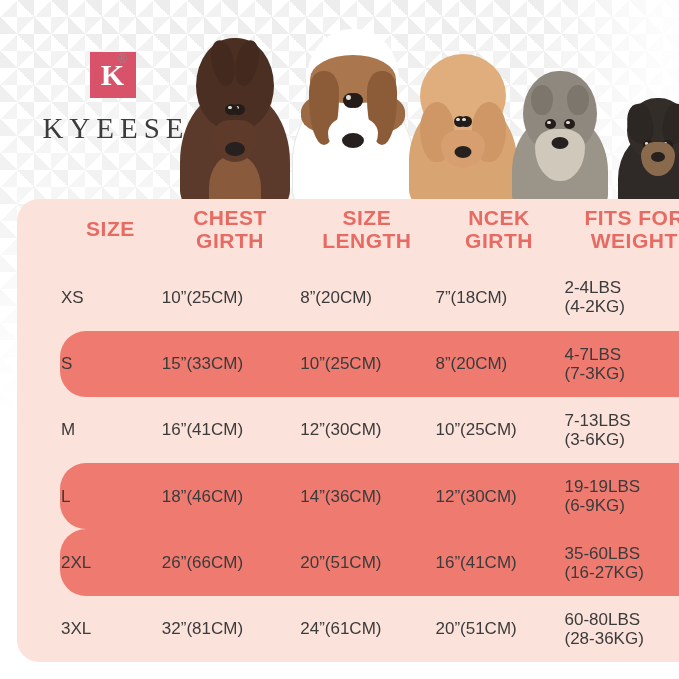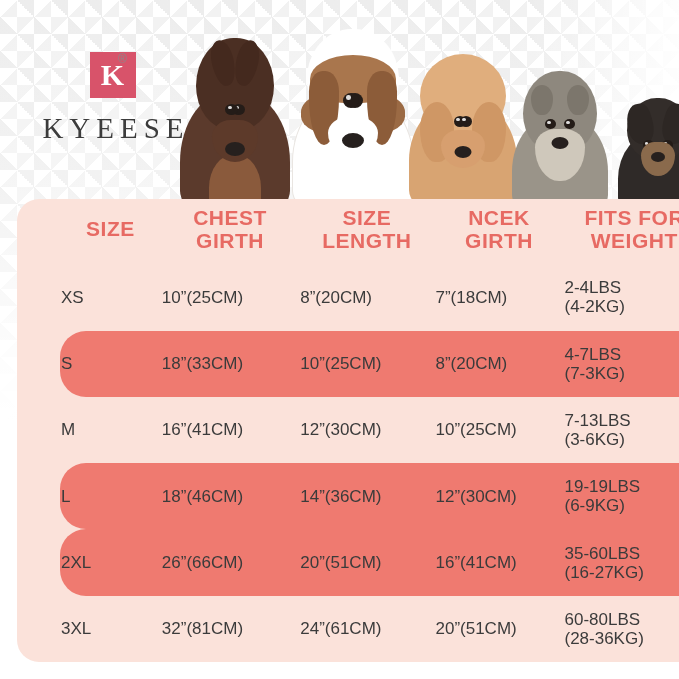--- a/index.html
+++ b/index.html
@@ -379,21 +379,21 @@
           <td>8”(20CM)</td>
           <td>7”(18CM)</td>
           <td>
             <span class="wt-line">2-4LBS</span>
             <span class="wt-line">(4-2KG)</span>
           </td>
         </tr>
 
         <tr class="row-alt">
           <td>S</td>
-          <td>18”(33CM)</td>
+          <td>15”(33CM)</td>
           <td>10”(25CM)</td>
           <td>8”(20CM)</td>
           <td>
             <span class="wt-line">4-7LBS</span>
             <span class="wt-line">(7-3KG)</span>
           </td>
         </tr>
 
         <tr>
           <td>M</td>

